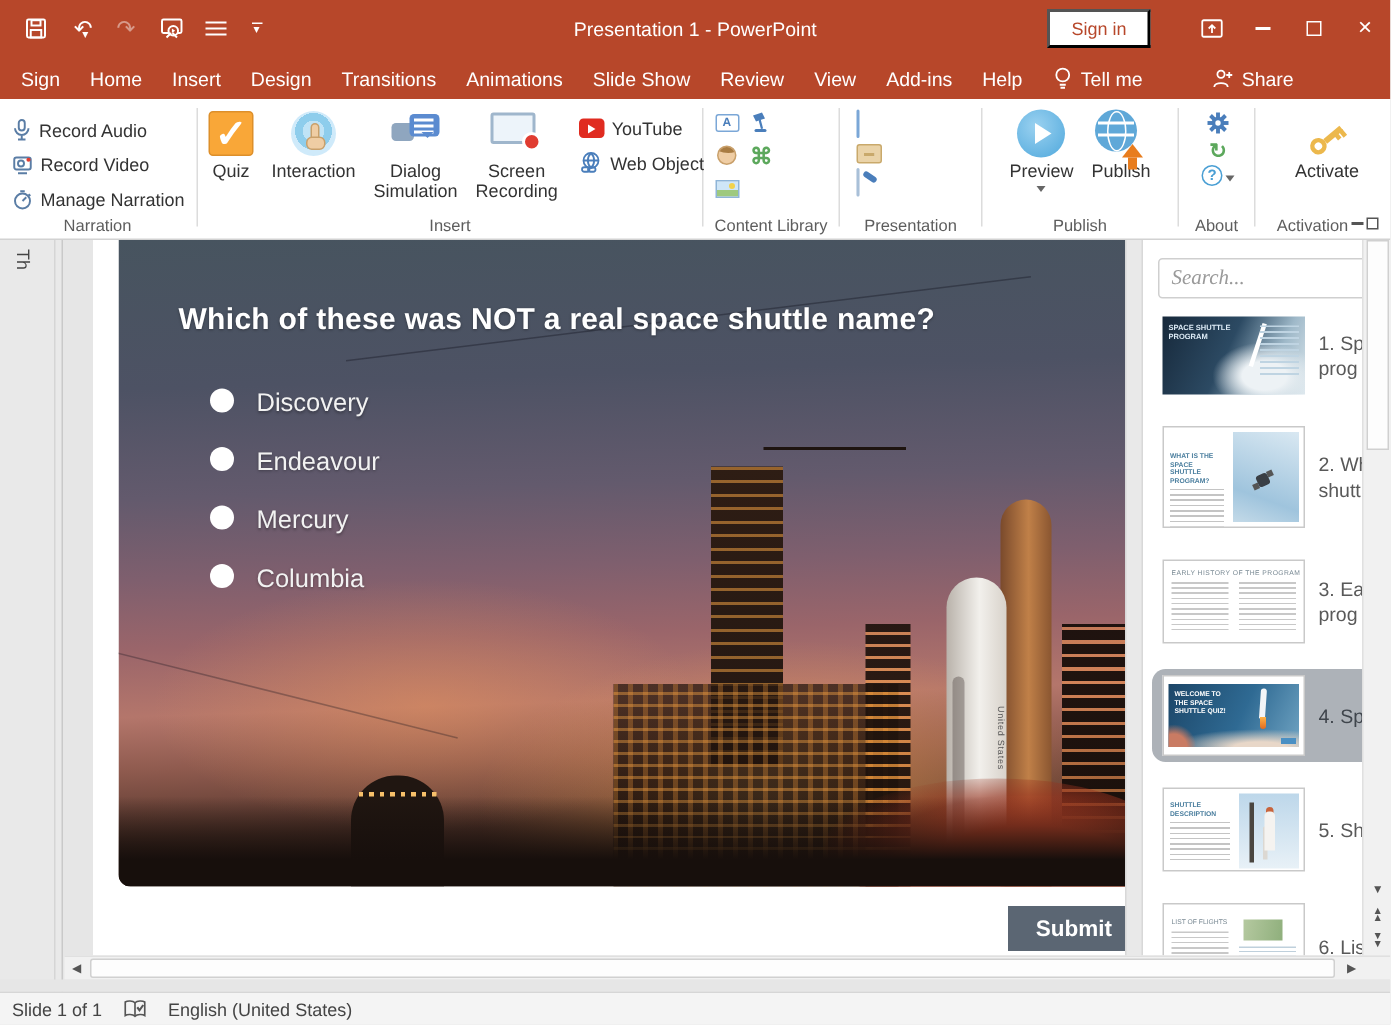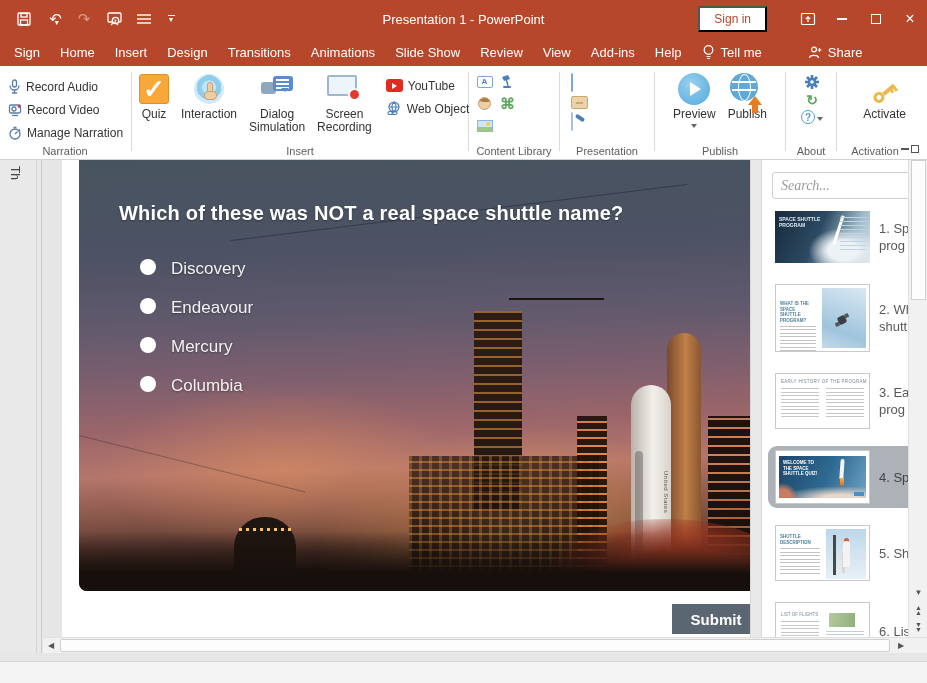--- a/index.html
+++ b/index.html
@@ -685,20 +685,33 @@
   </div>
 
   <div class="hscroll">
     <span class="hbtn" style="left:0;">◀</span>
     <span class="hthumb"></span>
     <span class="hbtn" style="left:850px;">▶</span>
   </div>
   <div class="graybar"></div>
 
   <div class="statusbar">
+    <div class="sb-left">
+      <span>Slide 1 of 1</span>
+      <span>
+        <svg class="sicon" width="16" height="14" viewBox="0 0 16 14">
+            <g fill="none" stroke="#555" stroke-width="1.1">
+              <path d="M8 2.5 C6.5 1 3 1 1.5 2 V11 C3 10 6.5 10 8 11.5 C9.5 10 13 10 14.5 11 V2 C13 1 9.5 1 8 2.5 z"></path>
+              <path d="M8 2.5 V11.5"></path>
+            </g>
+            <path d="M9.5 5.5 l1.5 2 2.5-3.5" fill="none" stroke="#555" stroke-width="1.4"></path>
+          </svg>
+      </span>
+      <span>English (United States)</span>
+    </div>
     <div class="sb-right">
       <span class="st-item">
         <span>
             <svg class="sicon" width="13" height="11" viewBox="0 0 13 11">
               <g stroke="#555" stroke-width="1.2">
                 <line x1="3" y1="2" x2="10" y2="2"></line>
                 <line x1="1" y1="5.5" x2="12" y2="5.5"></line>
                 <line x1="1" y1="9" x2="12" y2="9"></line>
               </g>
             </svg>

